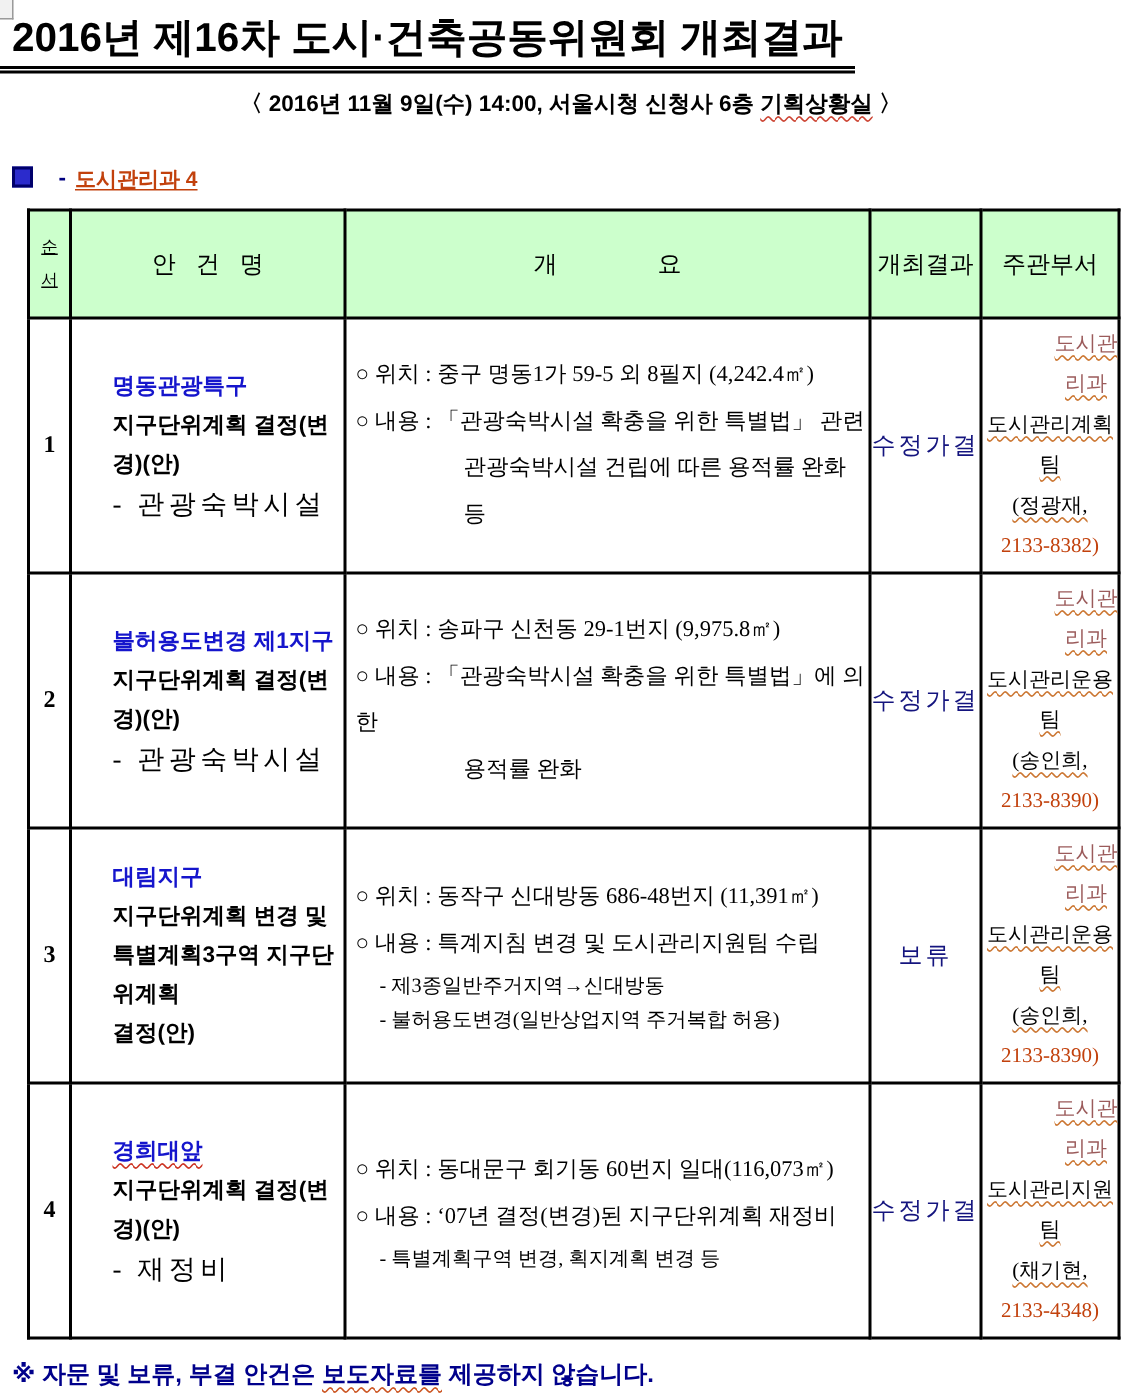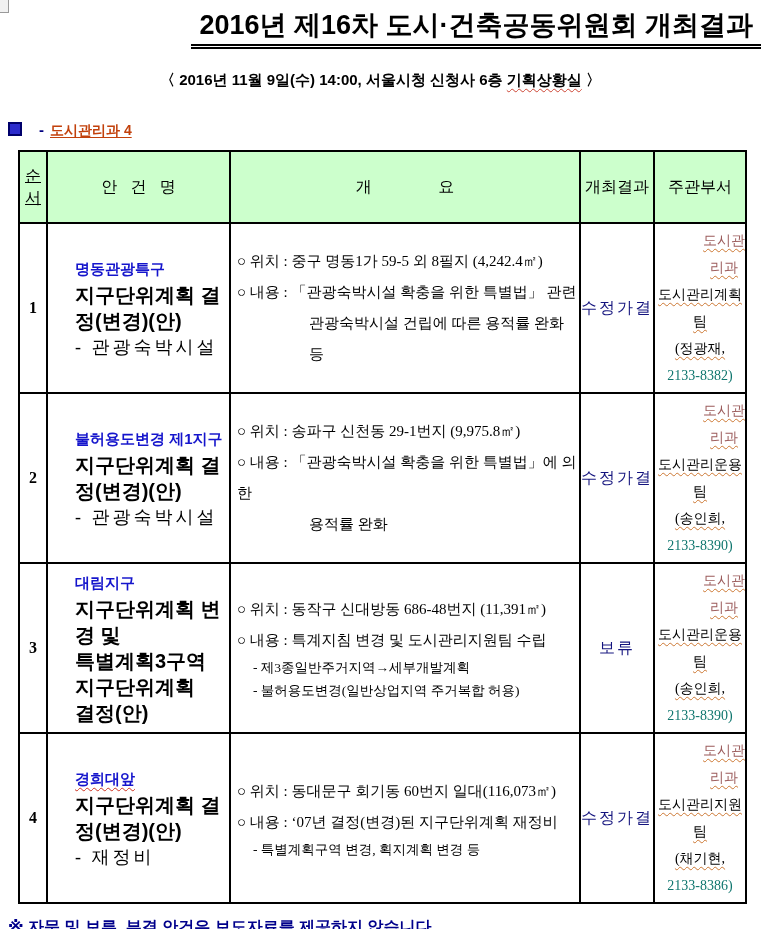--- a/index.html
+++ b/index.html
@@ -10,26 +10,26 @@
   }
   .serif { font-family:"Liberation Serif","DejaVu Serif",serif; }
 
   
   .corner-artifact{
     position:absolute; top:0; left:0; width:9px; height:13px;
     background:#f1f1f1; border-right:1px solid #9a9a9a; border-bottom:1px solid #9a9a9a;
   }
 
   
-  .title-wrap { text-align:right; padding-top:7px; }
+  .title-wrap { text-align:left; padding-top:7px; }
   .title-text {
     display:inline-block; font-size:27px; font-weight:bold; letter-spacing:0px;
     border-bottom:5px double #000; padding:0 8px 1px 8px;
   }
-  .subtitle { text-align:center; margin-top:22px; font-size:15px; font-weight:bold; }
+  .subtitle { text-align:center; margin-top:11px; font-size:15px; font-weight:bold; }
   .subtitle .wavy-room{
     text-decoration:underline; text-decoration-style:wavy; text-decoration-color:#cc4433;
     text-decoration-thickness:1px; text-underline-offset:3px;
   }
 
   
   .section { margin:30px 0 0 8px; display:flex; align-items:center; }
   .sq-bullet{
     display:inline-block; width:14px; height:14px; background:#2b2bcc;
     border:2px solid #00006b; margin-right:9px; flex:0 0 auto;
@@ -43,32 +43,32 @@
 
   
   table { border-collapse:collapse; table-layout:fixed; width:727px; margin:12px 0 0 18px; }
   col.c-no{width:28px;} col.c-agenda{width:183px;} col.c-ov{width:350px;}
   col.c-res{width:74px;} col.c-dept{width:92px;}
   th,td { border:2px solid #000; vertical-align:middle; }
   th {
     background:#ccffcc; height:72px; font-weight:normal; font-size:16px;
     white-space:pre; text-align:center;
   }
-  th.th-no { word-break:break-all; white-space:normal; line-height:22px; padding:4px 5px; font-size:16px;text-decoration:underline; }
+  th.th-no { word-break:break-all; white-space:normal; line-height:22px; padding:4px 5px; font-size:11px;text-decoration:underline; }
   td { height:170px; }
 
   td.no-cell { text-align:center; font-size:16px; font-weight:bold; }
 
   td.agenda-cell { padding-left:27px; line-height:26px; }
   .agenda-title { color:#1515cc; font-weight:bold; font-size:15px; }
   .agenda-title.wavy{
     text-decoration:underline; text-decoration-style:wavy; text-decoration-color:#cc3322;
     text-decoration-thickness:1px; text-underline-offset:3px;
   }
-  .agenda-line { font-weight:bold; font-size:20px; }
+  .agenda-line { font-weight:bold; font-size:15px; }
   .agenda-sub { font-family:"Liberation Serif","DejaVu Serif",serif; font-size:18px; letter-spacing:3px; }
 
   td.ov-cell { padding-left:6px; font-family:"Liberation Serif","DejaVu Serif",serif;
                font-size:15px; line-height:31px; }
   .ov-indent { padding-left:72px; }
   .ov-sub { padding-left:16px; font-size:13.5px; line-height:23px; }
 
   td.res-cell { text-align:center; font-family:"Liberation Serif","DejaVu Serif",serif;
                 color:#14147e; font-size:16px; letter-spacing:2px; }
 
@@ -77,21 +77,21 @@
   .dept-div{
     color:#9b5b5b;
     text-decoration:underline; text-decoration-style:wavy; text-decoration-color:#cc7733;
     text-decoration-thickness:1px; text-underline-offset:3px;padding-left:48px;
   }
   .dept-team, .dept-name{
     color:#000;
     text-decoration:underline; text-decoration-style:wavy; text-decoration-color:#cc7733;
     text-decoration-thickness:1px; text-underline-offset:3px;
   }
-  .dept-phone { color:#0f766e; }
+  .dept-phone { color:#c2410c; }
 
   
   .footnote { margin:13px 0 0 8px; color:#00008b; font-weight:bold; font-size:16px; }
   .footnote .wavy-doc{
     text-decoration:underline; text-decoration-style:wavy; text-decoration-color:#cc5522;
     text-decoration-thickness:1px; text-underline-offset:3px;
   }
 </style>
 </head>
 <body>
@@ -177,21 +177,21 @@
       <td class="no-cell serif">3</td>
       <td class="agenda-cell">
         <div class="agenda-title">대림지구</div>
         <div class="agenda-line">지구단위계획 변경 및</div>
         <div class="agenda-line">특별계획3구역 지구단위계획</div>
         <div class="agenda-line">결정(안)</div>
       </td>
       <td class="ov-cell">
         <div>○ 위치 : 동작구 신대방동 686-48번지 (11,391㎡)</div>
         <div>○ 내용 : 특계지침 변경 및 도시관리지원팀 수립</div>
-        <div class="ov-sub">- 제3종일반주거지역→세부개발계획</div>
+        <div class="ov-sub">- 제3종일반주거지역→신대방동</div>
         <div class="ov-sub">- 불허용도변경(일반상업지역 주거복합 허용)</div>
       </td>
       <td class="res-cell">보류</td>
       <td class="dept-cell">
         <div class="dept-div">도시관리과</div>
         <div class="dept-team">도시관리운용팀</div>
         <div class="dept-name">(송인희,</div>
         <div class="dept-phone">2133-8390)</div>
       </td>
     </tr>
@@ -206,21 +206,21 @@
       <td class="ov-cell">
         <div>○ 위치 : 동대문구 회기동 60번지 일대(116,073㎡)</div>
         <div>○ 내용 : ‘07년 결정(변경)된 지구단위계획 재정비</div>
         <div class="ov-sub">- 특별계획구역 변경, 획지계획 변경 등</div>
       </td>
       <td class="res-cell">수정가결</td>
       <td class="dept-cell">
         <div class="dept-div">도시관리과</div>
         <div class="dept-team">도시관리지원팀</div>
         <div class="dept-name">(채기현,</div>
-        <div class="dept-phone">2133-8386)</div>
+        <div class="dept-phone">2133-4348)</div>
       </td>
     </tr>
 
   </tbody>
 </table>
 
 <div class="footnote">
   <span>※ 자문 및 보류, 부결 안건은 </span><span class="wavy-doc">보도자료를</span><span> 제공하지 않습니다.</span>
 </div>
 

